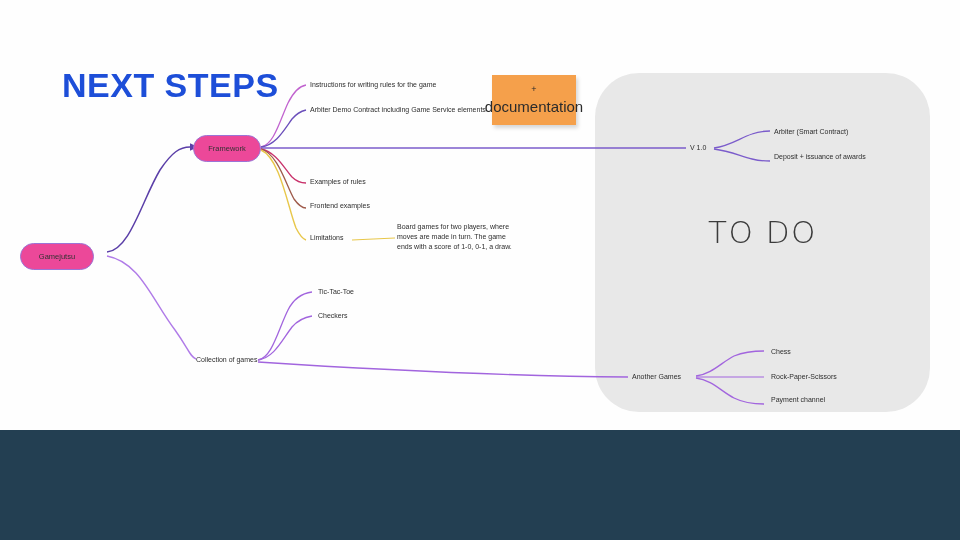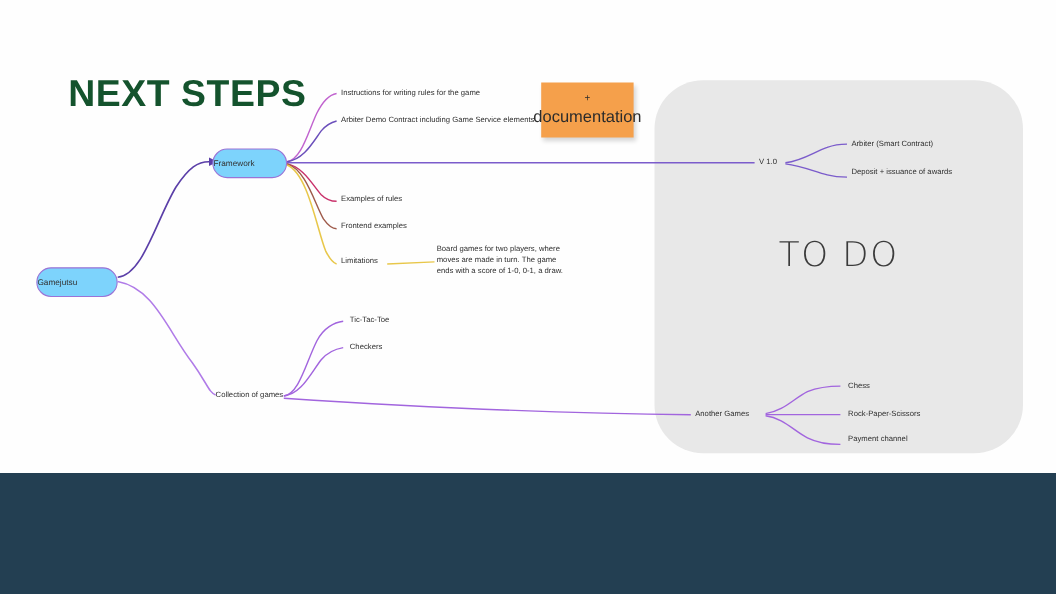--- a/index.html
+++ b/index.html
@@ -27,21 +27,21 @@
     overflow: hidden;
   }
   
   #title {
     position: absolute;
     left: 62px;
     top: 66px;
     font-size: 34px;
     font-weight: bold;
     letter-spacing: 0.5px;
-    color: #14532d;
+    color: #1d4ed8;
     font-family: "Liberation Sans", sans-serif;
     white-space: nowrap;
   }
   
   #todo-panel {
     position: absolute;
     left: 595px;
     top: 73px;
     width: 335px;
     height: 339px;
@@ -86,29 +86,29 @@
     left: 0; top: 0;
     width: 960px;
     height: 430px;
     pointer-events: none;
   }
   
   .pill {
     position: absolute;
     border: 1.3px solid #9b73d6;
     border-radius: 999px;
-    background: #7dd3fc;
+    background: #ec4899;
     color: #333333;
     font-size: 7.5px;
     display: flex;
     align-items: center;
-    justify-content: flex-start;
+    justify-content: center;
     white-space: nowrap;
   }
-  #node-root  { left: 33px;  top: 243px; width: 72px; height: 25px; }
+  #node-root  { left: 20px;  top: 243px; width: 72px; height: 25px; }
   #node-frame { left: 193px; top: 135px; width: 66px; height: 25px; }
 
   
   .leaf {
     position: absolute;
     font-size: 7px;
     color: #2d2d2d;
     white-space: nowrap;
     line-height: 1.2;
   }

